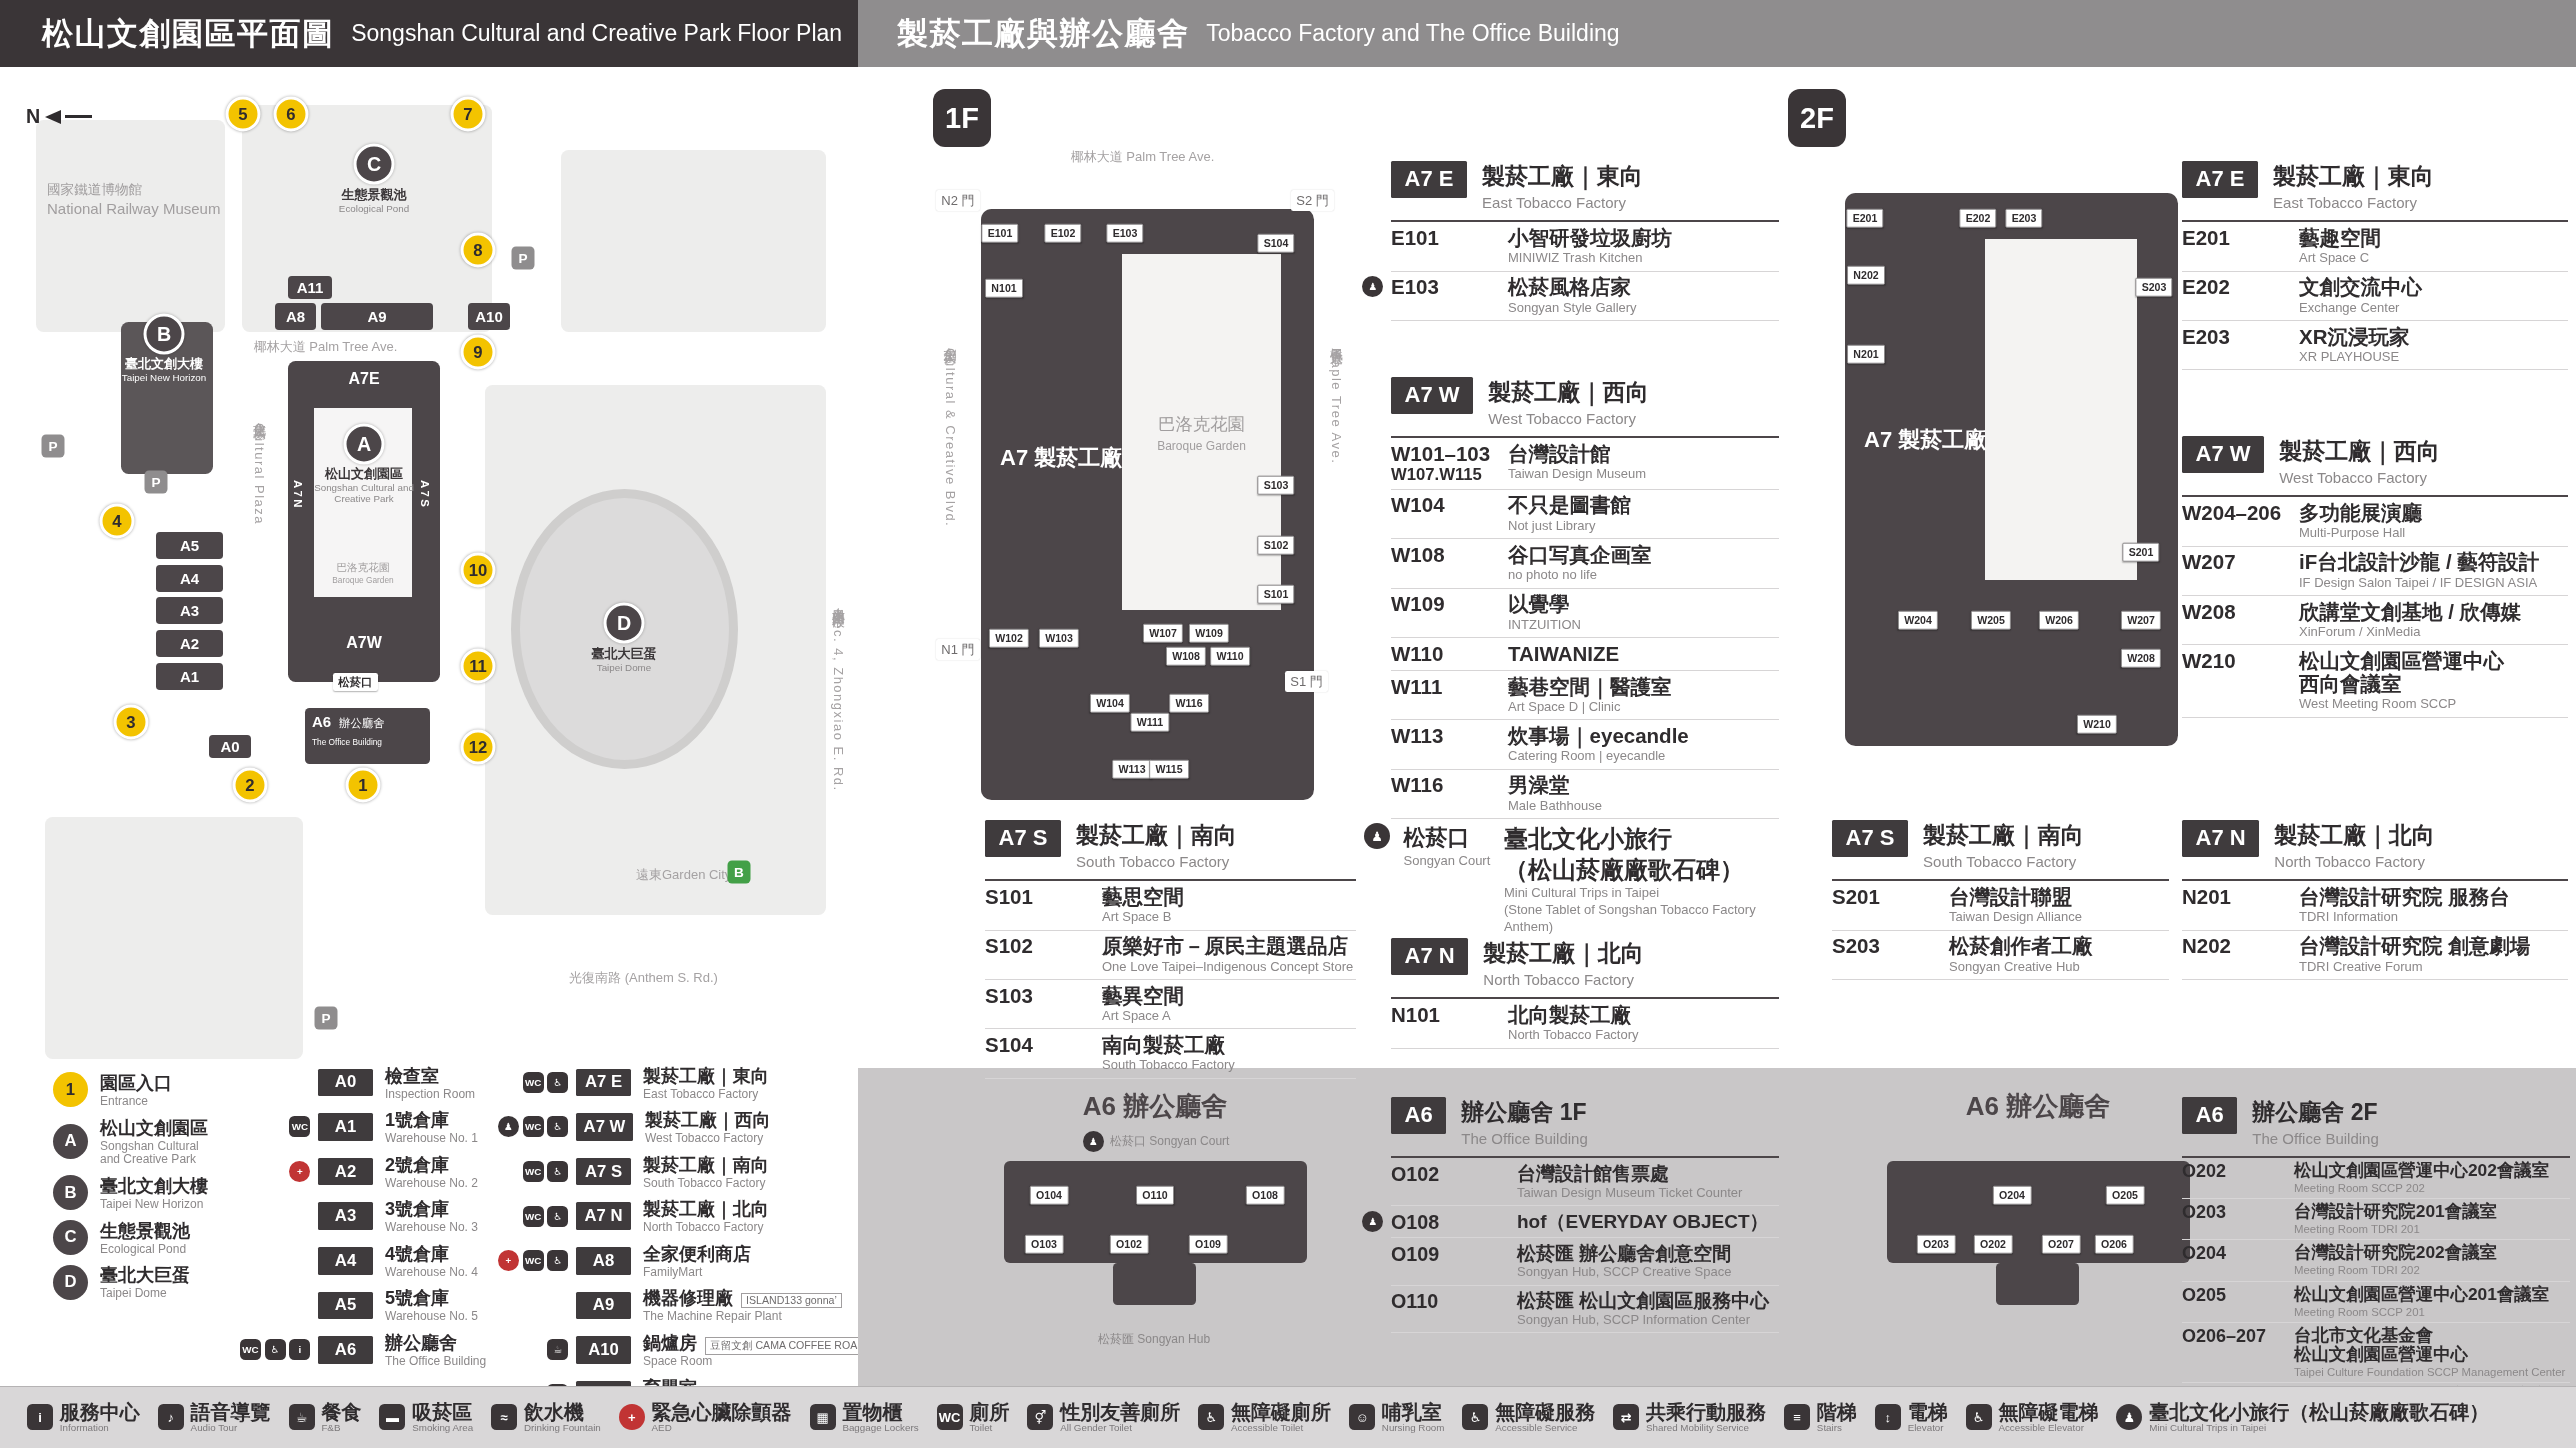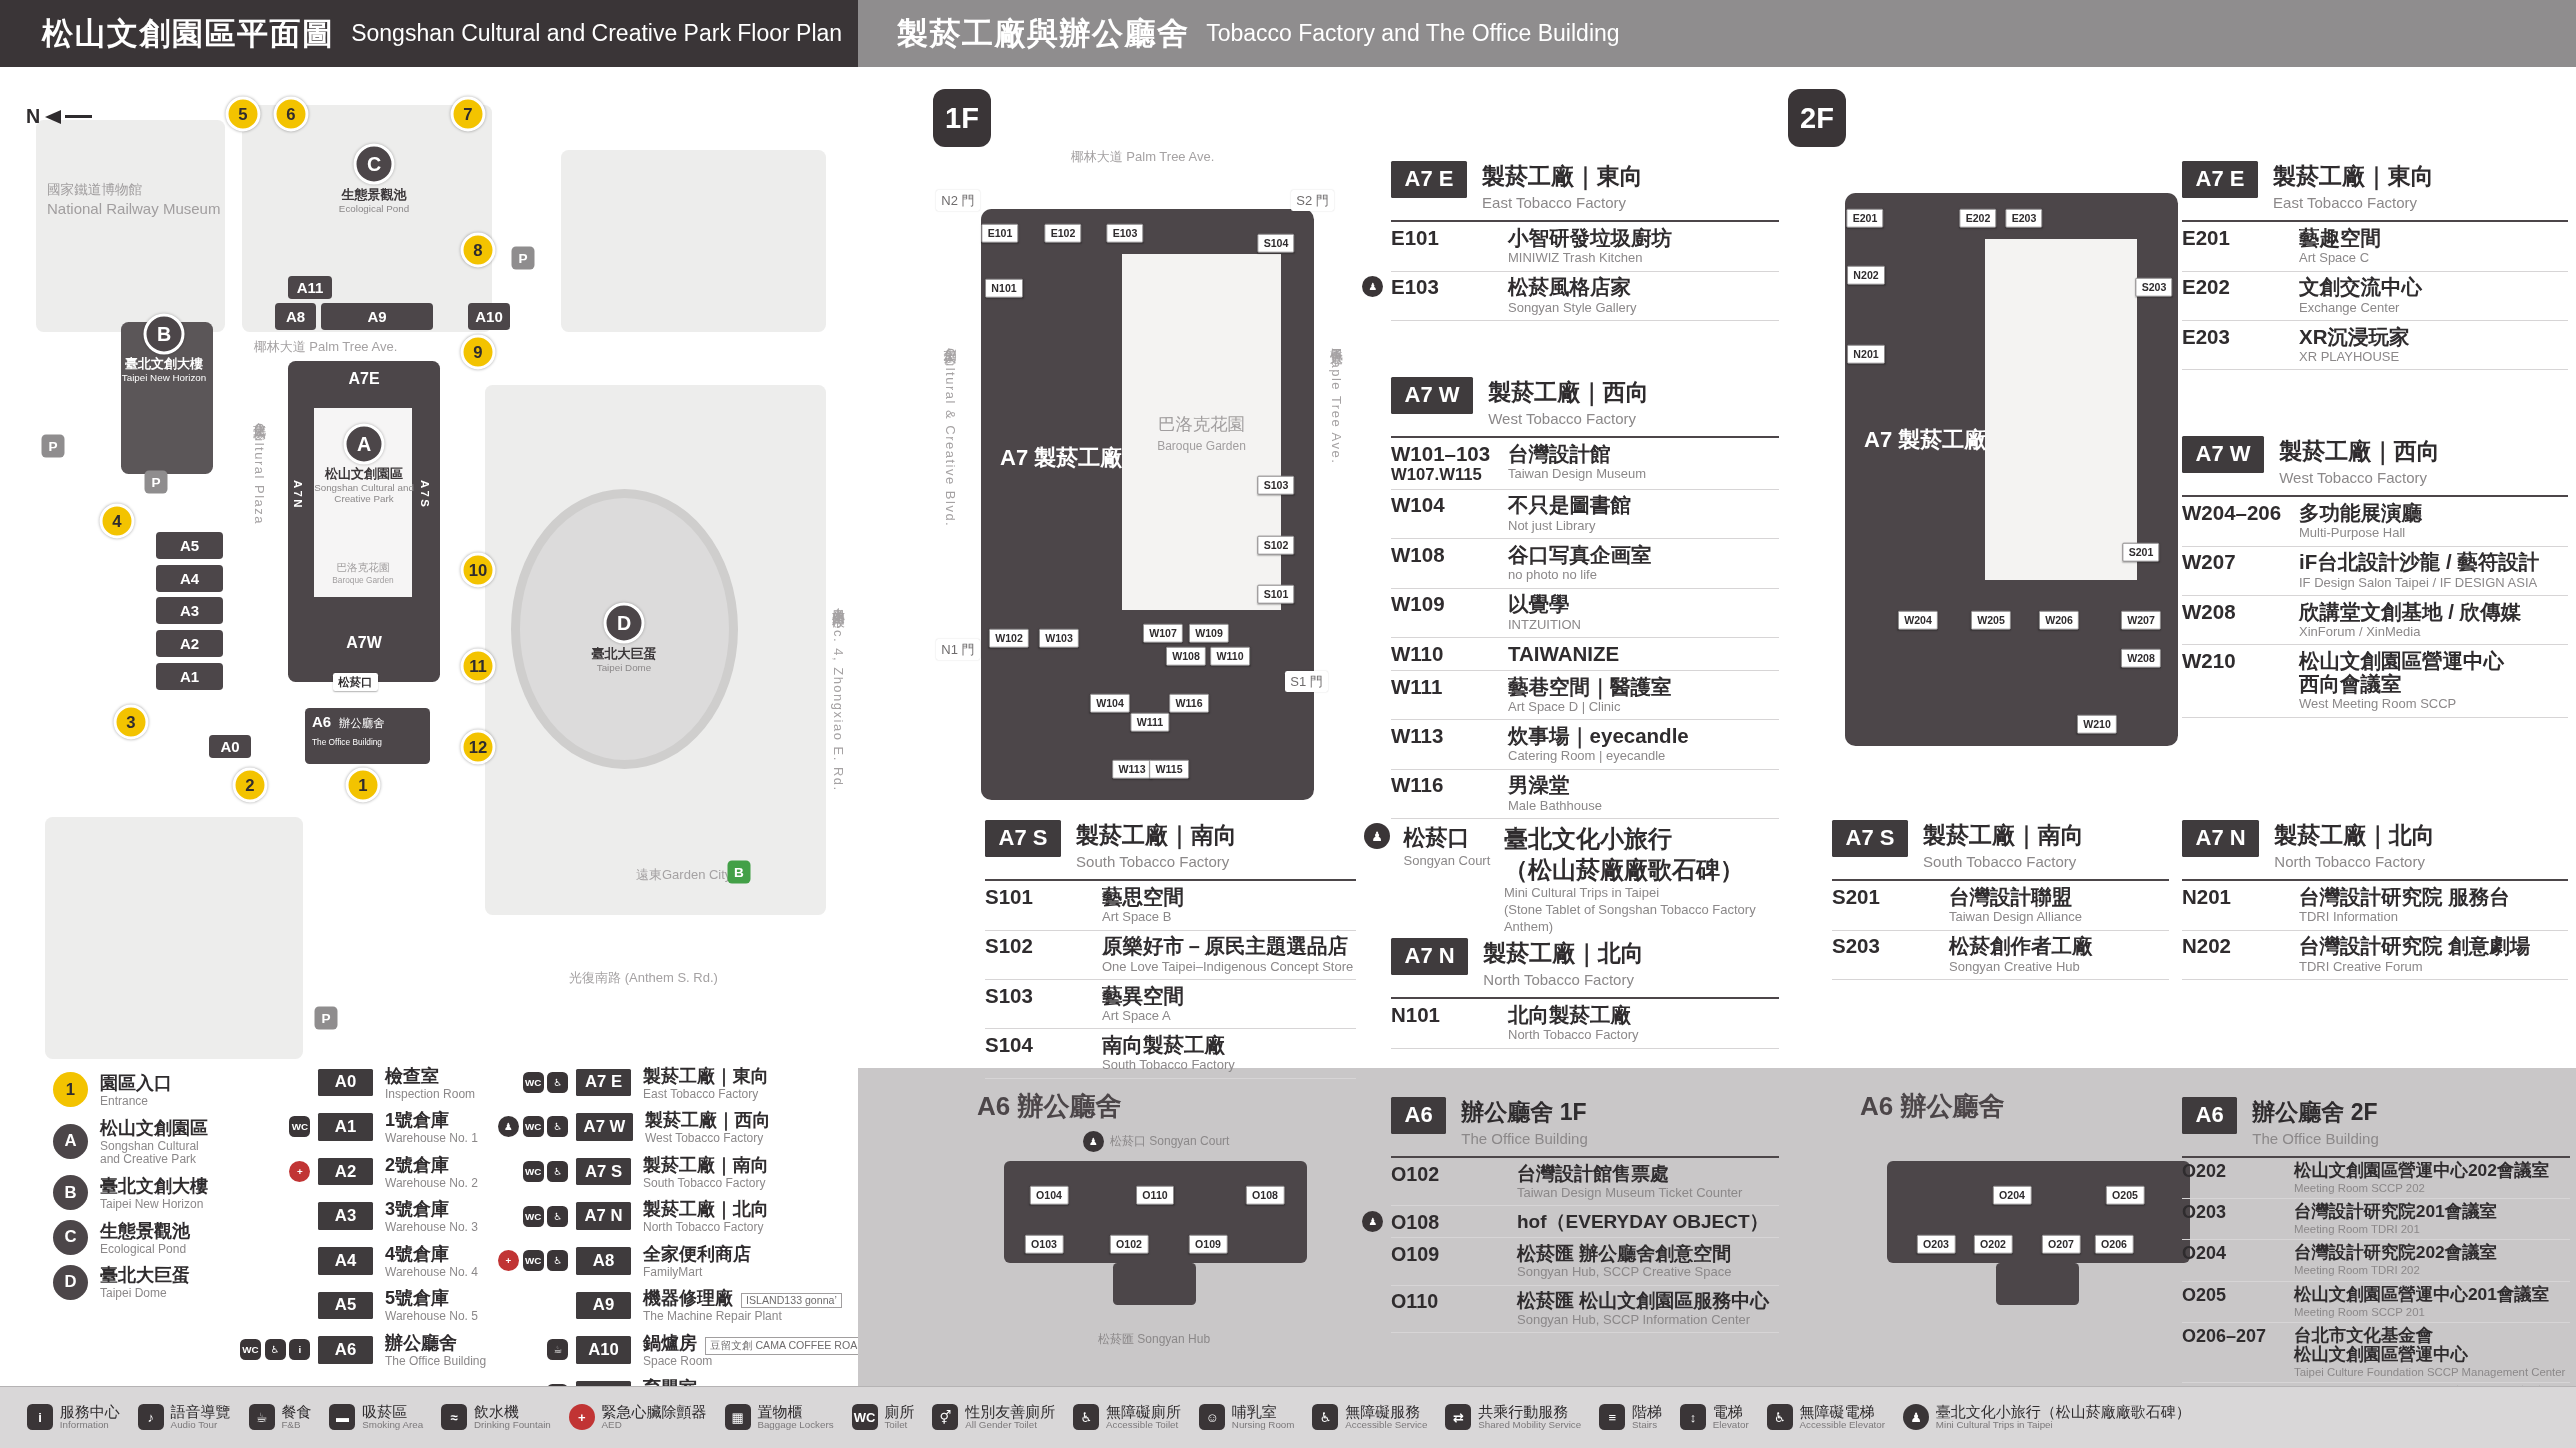--- a/index.html
+++ b/index.html
@@ -45,21 +45,21 @@
   .plan{position:absolute}
   .court{position:absolute;background:#f4f3f2;display:flex;flex-direction:column;align-items:center;
          justify-content:center;text-align:center;color:#a19e9f;gap:3px}
   .court .z{font-size:17.4px}.court .e{font-size:12px}
   .plan-name{position:absolute;color:#fff;font-weight:bold;font-size:22px;white-space:nowrap;z-index:3}
   .room{position:absolute;background:#fff;border:0.8px solid #8d8a8b;color:#2f2c2e;font-size:10.6px;font-weight:bold;
         padding:2.3px 5.3px;white-space:nowrap;transform:translate(-50%,-50%);border-radius:1.5px;z-index:4;
         box-shadow:0 0.8px 1.5px rgba(0,0,0,.25)}
   .gate{position:absolute;background:#fff;color:#6f6c6d;font-size:13px;padding:1.5px 5.3px;border-radius:2.3px;
         white-space:nowrap;z-index:4;box-shadow:0 0 1.5px rgba(0,0,0,.2)}
-  .plan-title{position:absolute;left:0;right:0;font-size:26px;font-weight:bold;color:#4c4649}
+  .plan-title{position:absolute;left:0;right:0;text-align:center;font-size:26px;font-weight:bold;color:#4c4649}
   .plan-sub{position:absolute;color:#8b8889;font-size:12px;display:flex;align-items:center;gap:6px;white-space:nowrap}
   
   .sec{position:absolute}
   .sec-head{display:flex;align-items:flex-start;gap:15px;border-bottom:2.3px solid #4c4649;padding-bottom:9px}
   .sec-badge{background:#3f3b3d;color:#fff;font-weight:bold;font-size:22px;padding:5.3px 13.6px;white-space:nowrap;border-radius:1.5px}
   .st-zh{font-size:23px;font-weight:bold;white-space:nowrap}
   .st-en{font-size:15px;color:#8b8889;margin-top:2.3px;white-space:nowrap}
   .entry{display:flex;gap:12px;padding:4.5px 0;border-bottom:1.5px solid #d7d5d6;align-items:flex-start;position:relative}
   .e-code{min-width:105px;font-weight:bold;font-size:20.5px;line-height:1.12;flex-shrink:0}
   .e-code .c2{font-size:16.7px}
@@ -97,21 +97,21 @@
   .lg-circle.yellow{background:#f3c300;color:#2f2c2e}
   .lg-zrow{display:flex;align-items:baseline}
   .lg-zh{font-size:18px;font-weight:bold;white-space:nowrap}
   .lg-en{font-size:12px;color:#8b8889;white-space:nowrap;line-height:1.15}
   .lg-ics{position:absolute;right:100%;margin-right:7.6px;display:flex;gap:3.8px}
   .lg-sub{font-size:10.6px;color:#6f6c6d;border:0.8px solid #a19e9f;padding:0.8px 4.5px;margin-left:7.6px;white-space:nowrap}
   
   .footer{position:absolute;left:0;top:1386px;width:2576px;height:62px;background:#d9d7d8;
           border-top:1.5px solid #b5b3b4;display:flex;align-items:center;padding:0 27px;gap:18px;overflow:hidden}
   .ft-item{display:flex;align-items:center;gap:6.8px;white-space:nowrap}
-  .ft-zh{font-size:15px;font-weight:normal;line-height:1.1}
+  .ft-zh{font-size:20px;font-weight:bold;line-height:1.1}
   .ft-en{font-size:9.8px;color:#7c797b;line-height:1.1}
 </style>
 </head>
 <body>
 
 <div class="page">
 
   <div class="hdr" id="hdrR">
     <span class="hzh">製菸工廠與辦公廳舍</span>
     <span class="hen">Tobacco Factory and The Office Building</span>

